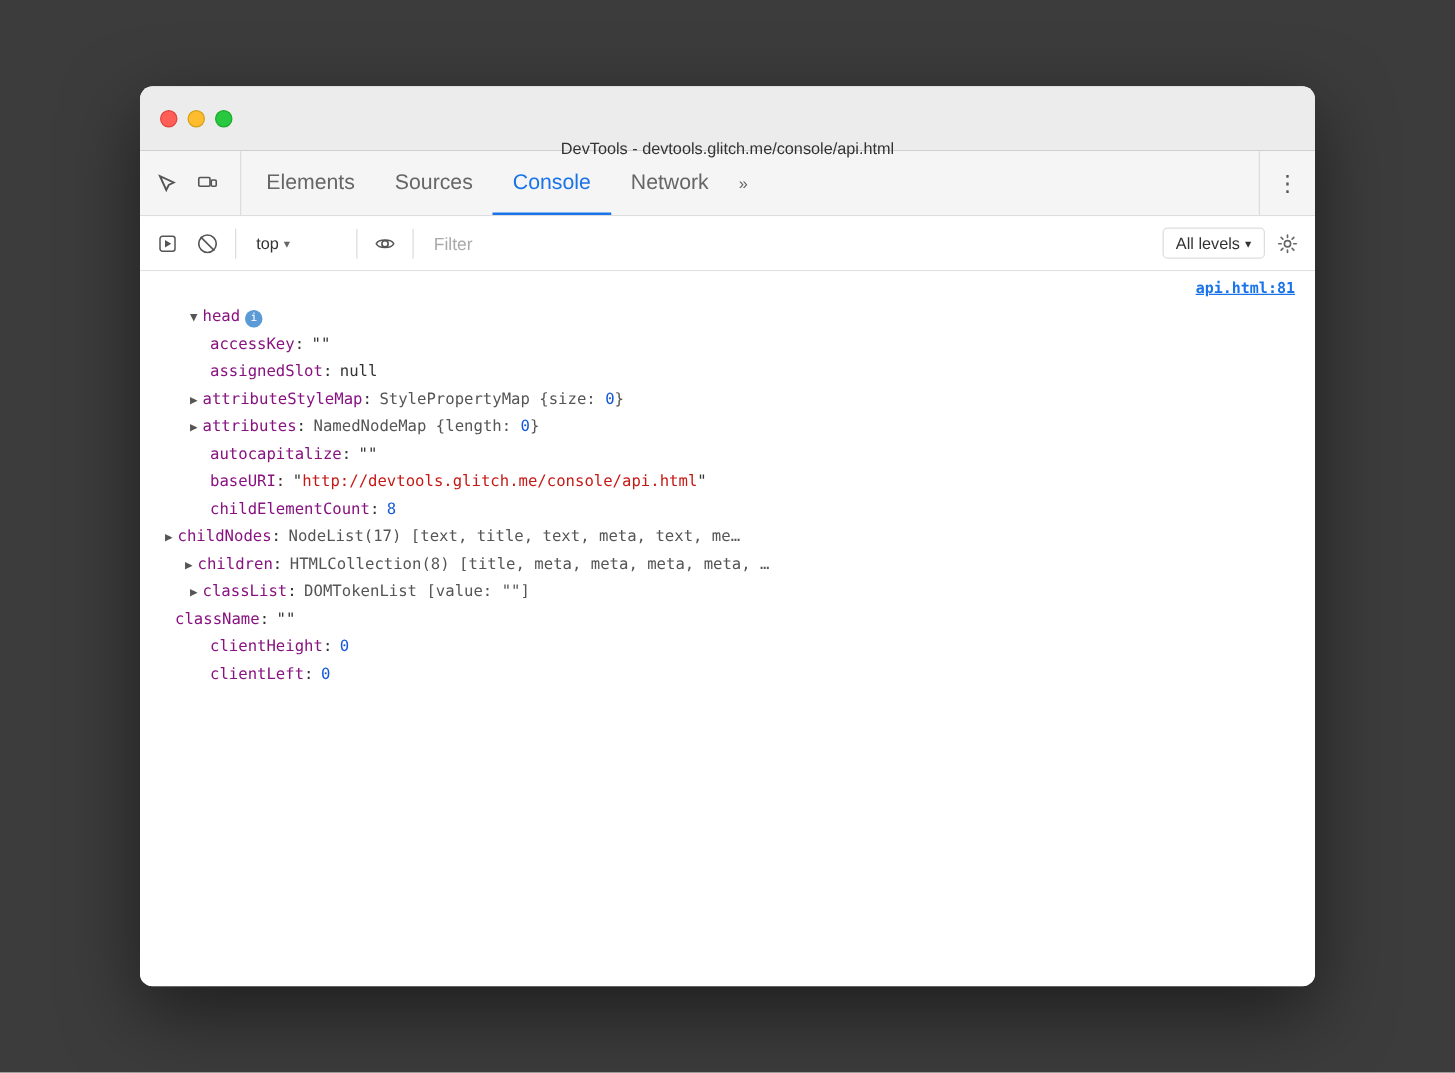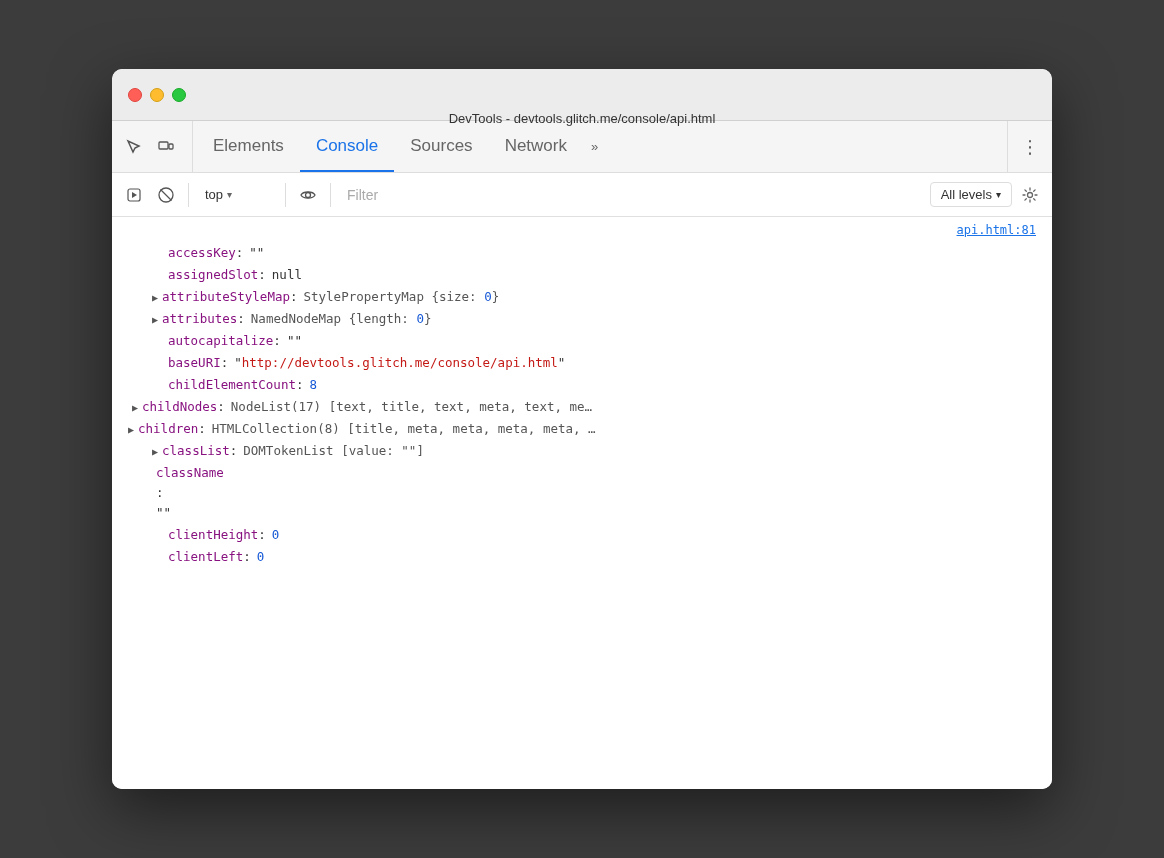--- a/index.html
+++ b/index.html
@@ -254,20 +254,21 @@
       line-height: 1.6;
     }
 
     .file-ref {
       text-align: right;
       padding: 4px 16px 2px 0;
       color: #1a73e8;
       font-size: 12px;
       cursor: pointer;
       text-decoration: underline;
+      font-weight: bold;
     }
 
     .console-line {
       display: flex;
       align-items: baseline;
       padding: 1px 16px 1px 40px;
       min-height: 20px;
       position: relative;
     }
 
@@ -367,25 +368,25 @@
           <rect x="1" y="3" width="9" height="7" rx="1" stroke="#555" stroke-width="1.3" fill="none"></rect>
           <rect x="11" y="5" width="4" height="5" rx="1" stroke="#555" stroke-width="1.3" fill="none"></rect>
         </svg>
       </div>
     </div>
 
     <div class="tabs">
       <div class="tab">
         <span>Elements</span>
       </div>
+      <div class="tab">
+        <span>Sources</span>
+      </div>
       <div class="tab active">
         <span>Console</span>
-      </div>
-      <div class="tab">
-        <span>Sources</span>
       </div>
       <div class="tab">
         <span>Network</span>
       </div>
       <div class="tab-more">
         <span>»</span>
       </div>
     </div>
 
     <div class="tab-right">
@@ -439,20 +440,25 @@
         <circle cx="8" cy="8" r="2.5" stroke="#666" stroke-width="1.3" fill="none"></circle>
         <path d="M8 1v2M8 13v2M1 8h2M13 8h2M2.9 2.9l1.4 1.4M11.7 11.7l1.4 1.4M2.9 13.1l1.4-1.4M11.7 4.3l1.4-1.4" stroke="#666" stroke-width="1.3" stroke-linecap="round"></path>
       </svg>
     </div>
   </div>
 
   <div class="console-content">
 
     <div class="file-ref">api.html:81</div>
 
+    <div class="console-line">
+      <span class="expand-triangle open"></span>
+      <span class="head-label">head</span>
+      <span class="info-badge">i</span>
+    </div>
 
     <div class="console-line" style="padding-left:56px;">
       <span class="prop-key">accessKey</span>
       <span class="prop-colon">:</span>
       <span class="prop-string">""</span>
     </div>
 
     <div class="console-line" style="padding-left:56px;">
       <span class="prop-key">assignedSlot</span>
       <span class="prop-colon">:</span>
@@ -500,37 +506,37 @@
     </div>
 
     <div class="console-line" style="padding-left:20px;">
       <span class="expand-triangle closed"></span>
       <span class="prop-key">childNodes</span>
       <span class="prop-colon">:</span>
       <span class="prop-constructor">NodeList(17)&nbsp;</span>
       <span class="prop-bracket">[text, title, text, meta, text, me…</span>
     </div>
 
-    <div class="console-line" style="padding-left:16px;">
+    <div class="console-line" style="padding-left:36px;">
       <span class="expand-triangle closed"></span>
       <span class="prop-key">children</span>
       <span class="prop-colon">:</span>
       <span class="prop-constructor">HTMLCollection(8)&nbsp;</span>
       <span class="prop-bracket">[title, meta, meta, meta, meta,&nbsp;…</span>
     </div>
 
     <div class="console-line" style="padding-left:40px;">
       <span class="expand-triangle closed"></span>
       <span class="prop-key">classList</span>
       <span class="prop-colon">:</span>
       <span class="prop-constructor">DOMTokenList&nbsp;</span>
       <span class="prop-bracket">[value:&nbsp;""]</span>
     </div>
 
-    <div class="console-line" style="padding-left:44px;flex-direction:column;">
+    <div class="console-line" style="padding-left:28px;">
       <span class="prop-key">className</span>
       <span class="prop-colon">:</span>
       <span class="prop-string">""</span>
     </div>
 
     <div class="console-line" style="padding-left:56px;">
       <span class="prop-key">clientHeight</span>
       <span class="prop-colon">:</span>
       <span class="prop-number">0</span>
     </div>

